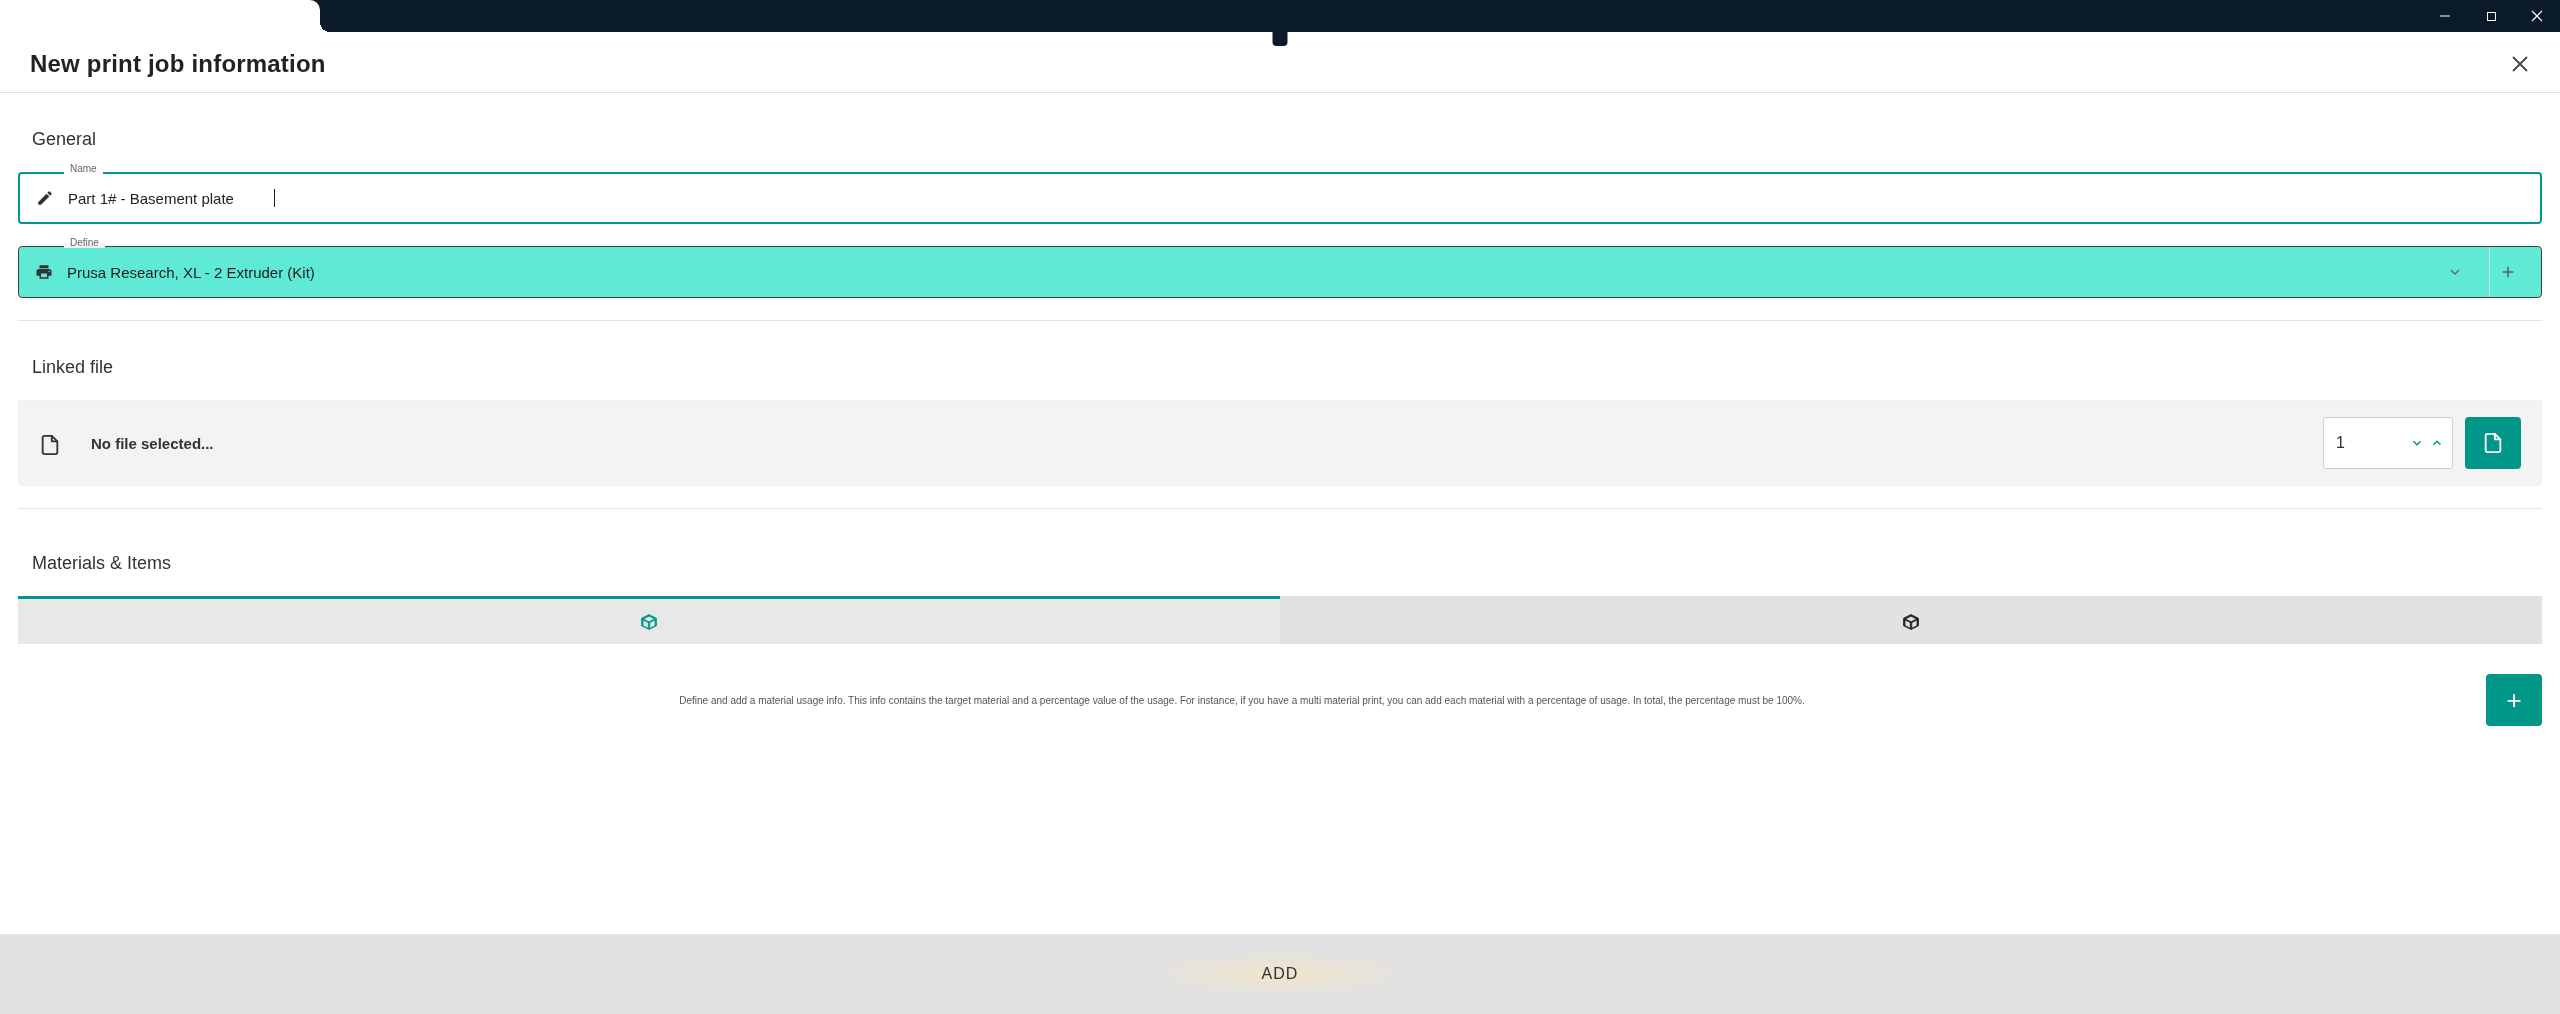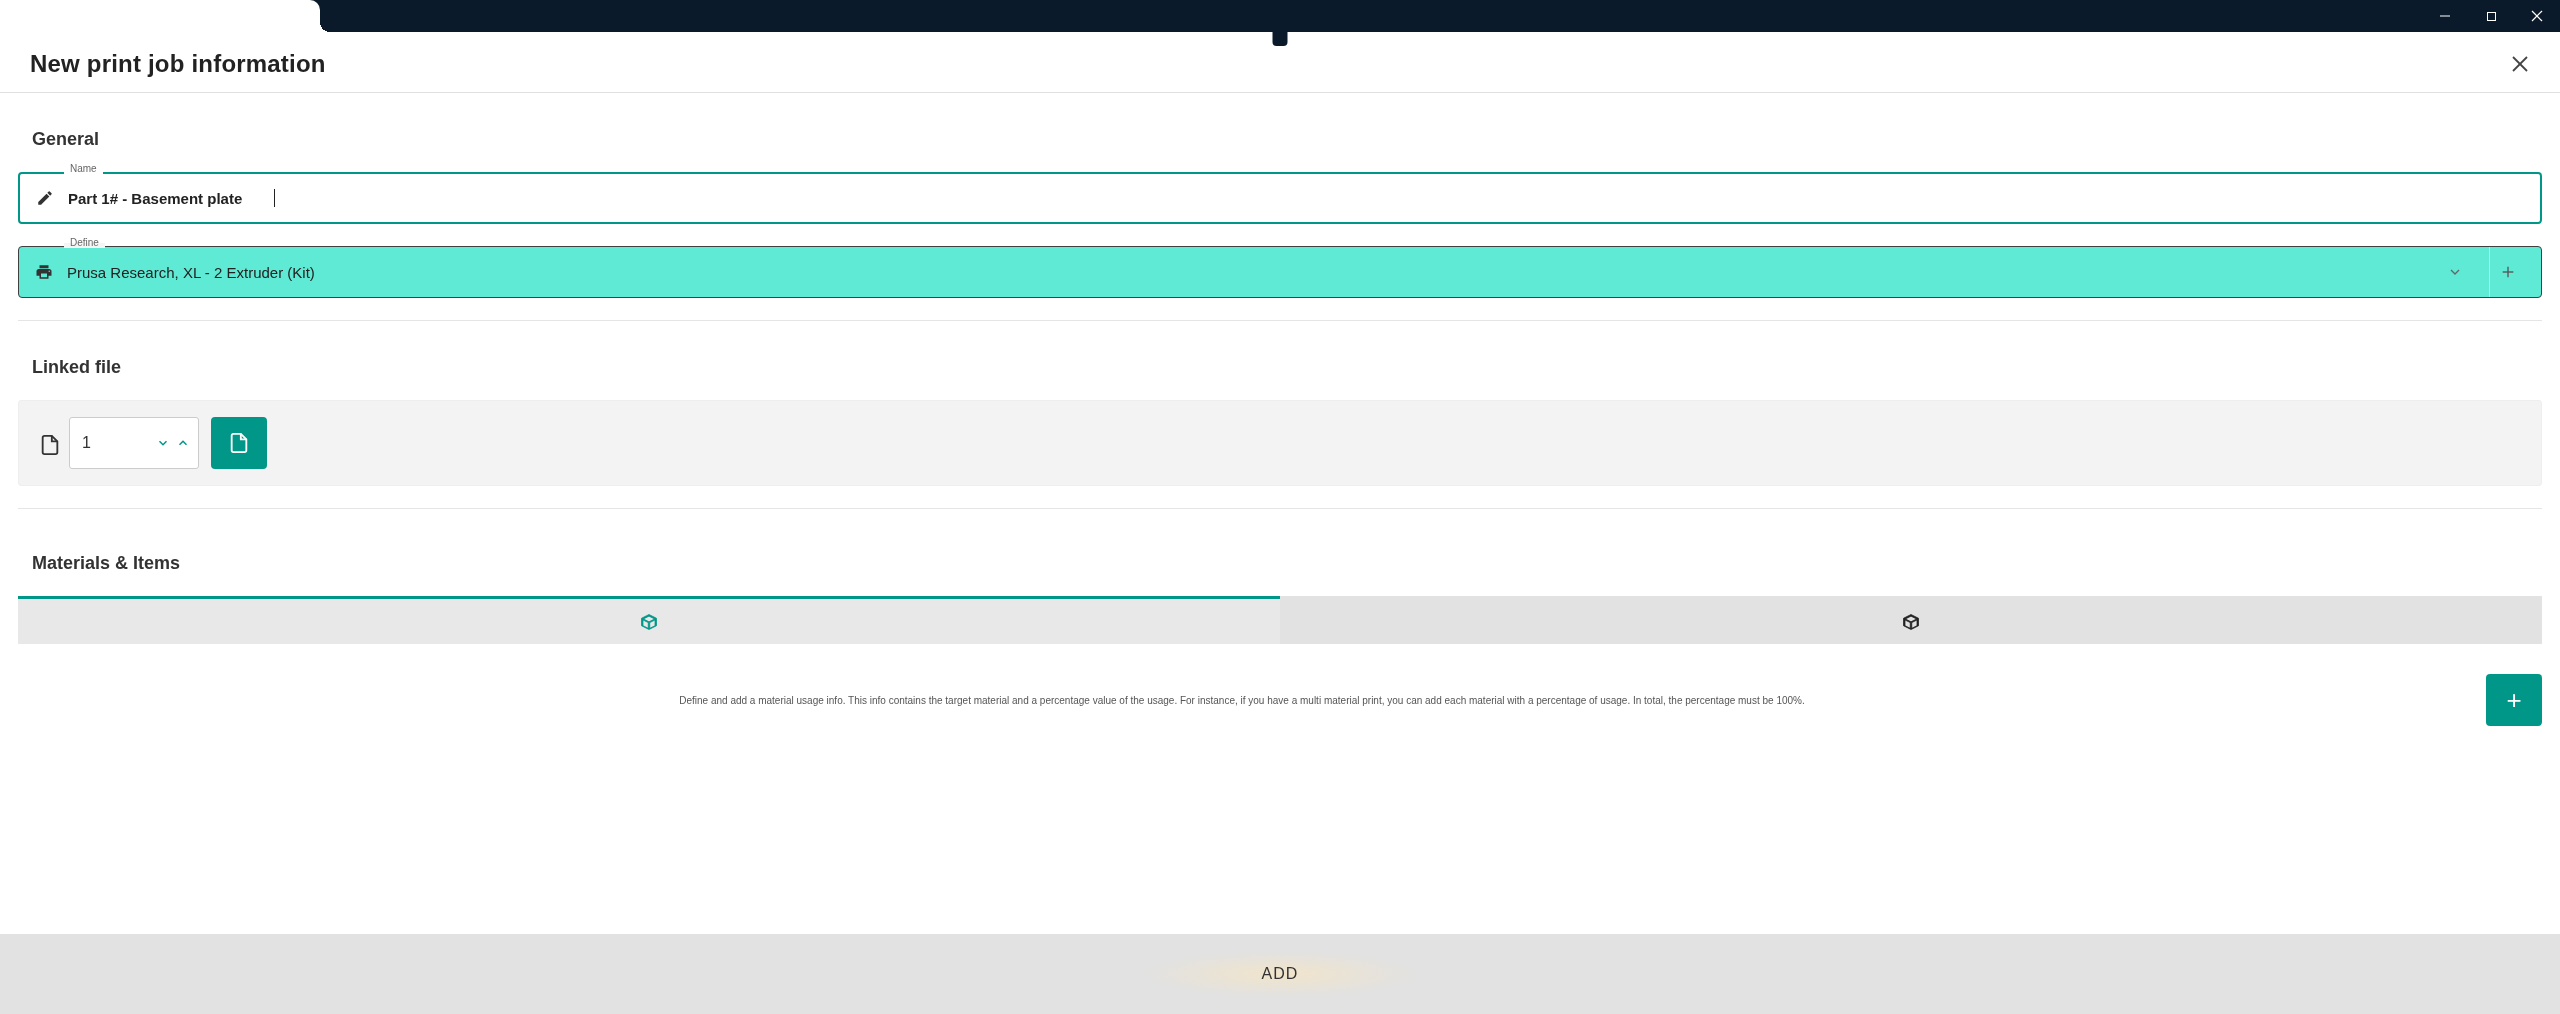--- a/index.html
+++ b/index.html
@@ -83,21 +83,21 @@
   .close-dialog svg { stroke: #444; }
 
   
   .body {
     padding: 0 18px;
   }
 
   
   .section-heading {
     font-size: 18px;
-    font-weight: 700;
+    font-weight: 400;
     color: #333;
     margin: 36px 0 22px 14px;
   }
 
   
   .field {
     position: relative;
     margin: 0 0 22px 0;
   }
   .field-outline {
@@ -330,21 +330,21 @@
   <div class="section-heading">General</div>
 
   <div class="field">
     <div class="field-outline">
       <span class="field-icon">
         <svg width="18" height="18" viewBox="0 0 24 24" fill="none" stroke="#333" stroke-width="2">
             <path d="M3 17.25V21h3.75L17.81 9.94l-3.75-3.75L3 17.25zM20.71 7.04a1 1 0 0 0 0-1.41l-2.34-2.34a1 1 0 0 0-1.41 0l-1.83 1.83 3.75 3.75 1.83-1.83z" fill="#333" stroke="none"></path>
           </svg>
       </span>
       <span style="display:flex;align-items:center;flex:1">
-        <input class="field-input" readonly="" style="width: 205px; flex: 0 0 auto; font-weight: bold;" value="Part 1# - Basement plate">
+        <input class="field-input" readonly="" style="width: 205px; flex: 0 0 auto;" value="Part 1# - Basement plate">
         <span class="caret-bar"></span>
       </span>
     </div>
     <div class="field-label">Name</div>
   </div>
 
   <div class="field">
     <div class="field-outline muted">
       <span class="field-icon">
         <svg width="18" height="18" viewBox="0 0 24 24">
@@ -371,20 +371,21 @@
 
   <div class="section-heading">Linked file</div>
 
   <div class="linked-row">
     <span class="field-icon">
       <svg width="22" height="22" viewBox="0 0 24 24" fill="none" stroke="#333" stroke-width="2">
           <path d="M14 2H6a2 2 0 0 0-2 2v16a2 2 0 0 0 2 2h12a2 2 0 0 0 2-2V8z"></path>
           <polyline points="14 2 14 8 20 8"></polyline>
         </svg>
     </span>
+    <span class="linked-text">No file selected...</span>
     <div class="spin-box">
       <span class="val">1</span>
       <span class="spin-arrows">
         <span>
           <svg width="14" height="14" viewBox="0 0 24 24" fill="none" stroke="#009688" stroke-width="2.5">
               <polyline points="6 9 12 15 18 9"></polyline>
             </svg>
         </span>
         <span>
           <svg width="14" height="14" viewBox="0 0 24 24" fill="none" stroke="#009688" stroke-width="2.5">

